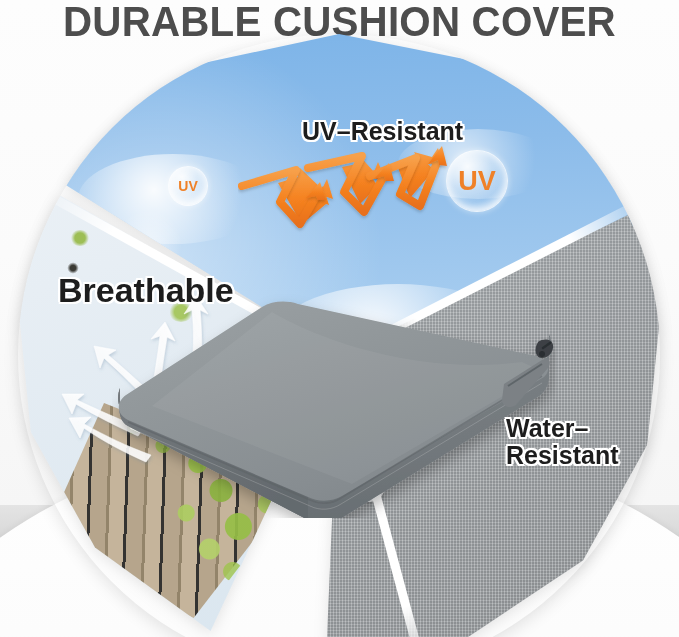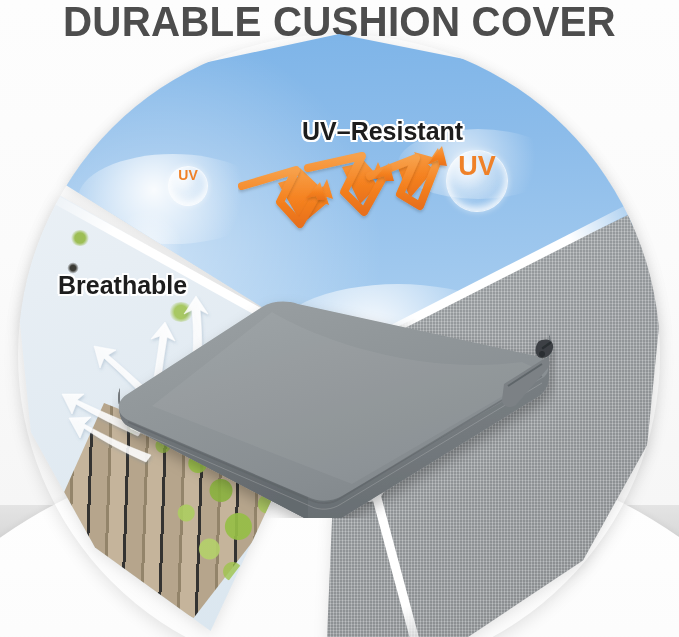--- a/index.html
+++ b/index.html
@@ -199,34 +199,34 @@
     color:#1d1d1d;
     line-height:1.08;
     text-shadow:
       -1.6px -1.6px 0 #fff, 1.6px -1.6px 0 #fff,
       -1.6px  1.6px 0 #fff, 1.6px  1.6px 0 #fff,
       -2.2px 0 0 #fff, 2.2px 0 0 #fff,
       0 -2.2px 0 #fff, 0 2.2px 0 #fff;
     white-space:pre-line;
   }
   .label-uv{left:278px;top:118px;font-size:25px;margin-left:24px;}
-  .label-breathable{left:58px;top:272px;font-size:25px;}
+  .label-breathable{left:58px;top:272px;font-size:34px;}
   .label-water{left:506px;top:415px;font-size:25px;}
 
   
   .uvbubble{
     position:absolute;border-radius:50%;
     background:
       radial-gradient(circle at 34% 26%, rgba(255,255,255,.85) 0%, rgba(255,255,255,.18) 40%, rgba(255,255,255,.05) 62%, rgba(255,255,255,.3) 92%);
     box-shadow:
       inset 0 0 8px rgba(255,255,255,.85),
       inset 0 -4px 8px rgba(255,255,255,.55),
       0 0 6px rgba(255,255,255,.5);
     border:1px solid rgba(255,255,255,.75);
-    display:flex;justify-content:center;
+    display:flex;align-items:center;justify-content:center;
     color:#ef8128;font-weight:bold;
   }
   .uvbubble.small{left:168px;top:166px;width:38px;height:38px;font-size:14px;}
   .uvbubble.big{left:446px;top:150px;width:60px;height:60px;font-size:27px;}
 
   
   .uvarrows{position:absolute;left:238px;top:146px;width:210px;height:92px;pointer-events:none;}
 
   
   .breathearrows{position:absolute;left:42px;top:296px;width:190px;height:170px;pointer-events:none;}
@@ -411,14 +411,16 @@
 
   <div class="uvbubble small">
     <span>UV</span>
   </div>
   <div class="uvbubble big">
     <span>UV</span>
   </div>
 
   <div class="label label-uv">UV–Resistant</div>
   <div class="label label-breathable">Breathable</div>
+  <div class="label label-water">Water–
+Resistant</div>
 
 </div>
 
 </body></html>

